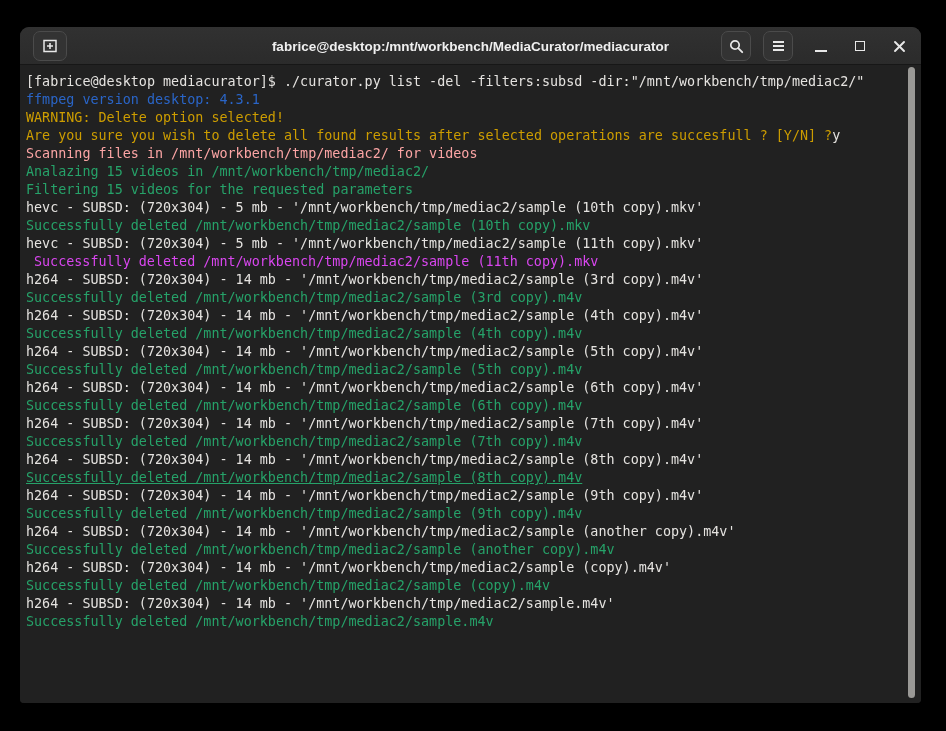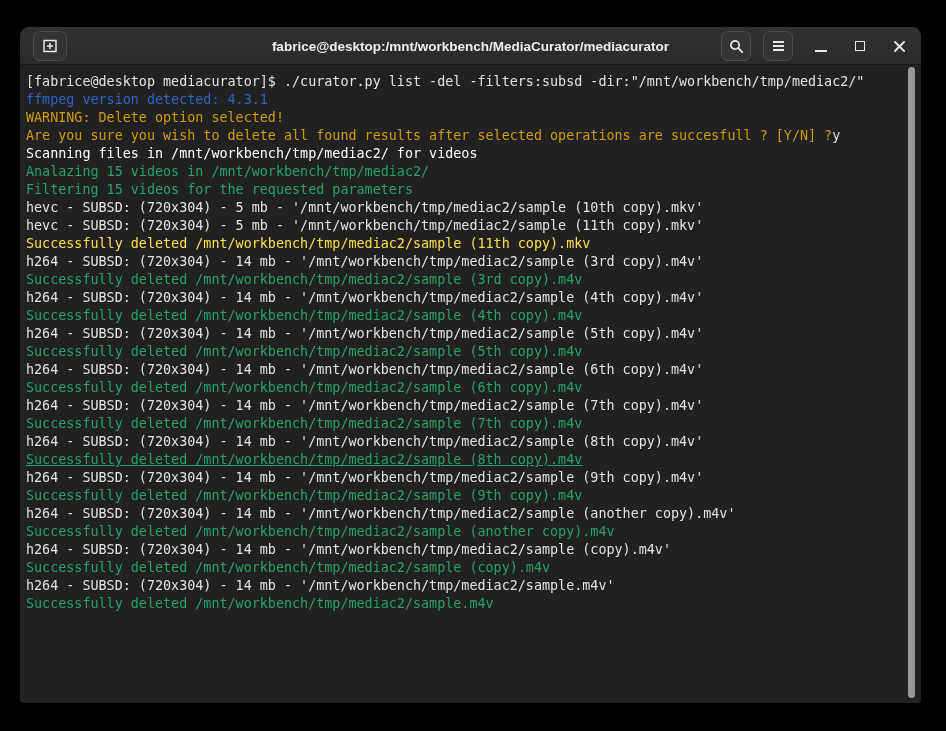--- a/index.html
+++ b/index.html
@@ -136,29 +136,30 @@
           </svg>
         </span>
       </div>
     </div>
 
   </div>
 
   <div class="terminal" style="background: rgb(33, 33, 33);">
     <div>
         <div class="term-line"><span style="color: rgb(229, 227, 224);">[fabrice@desktop mediacurator]$ ./curator.py list -del -filters:subsd -dir:"/mnt/workbench/tmp/mediac2/"</span></div>
-        <div class="term-line"><span style="color: rgb(42, 101, 199);">ffmpeg version detected: 4.3.1</span></div>
+        <div class="term-line"><span style="color: rgb(42, 101, 199);">ffmpeg version desktop: 4.3.1</span></div>
         <div class="term-line"><span style="color: rgb(205, 157, 0);">WARNING: Delete option selected!</span></div>
         <div class="term-line"><span style="color: rgb(205, 157, 0); margin-top: 8px;">Are you sure you wish to delete all found results after selected operations are succesfull ? [Y/N] ?</span><span style="color: rgb(229, 227, 224);">y</span></div>
-        <div class="term-line"><span style="color: #ffffff;">Scanning files in /mnt/workbench/tmp/mediac2/ for videos</span></div>
+        <div class="term-line"><span style="color: #fca5a5;">Scanning files in /mnt/workbench/tmp/mediac2/ for videos</span></div>
         <div class="term-line"><span style="color: rgb(38, 162, 105);">Analazing 15 videos in /mnt/workbench/tmp/mediac2/</span></div>
         <div class="term-line"><span style="color: rgb(38, 162, 105);">Filtering 15 videos for the requested parameters</span></div>
         <div class="term-line"><span style="color: rgb(229, 227, 224);">hevc - SUBSD: (720x304) - 5 mb - '/mnt/workbench/tmp/mediac2/sample (10th copy).mkv'</span></div>
+        <div class="term-line"><span style="color: rgb(38, 162, 105);">Successfully deleted /mnt/workbench/tmp/mediac2/sample (10th copy).mkv</span></div>
         <div class="term-line"><span style="color: rgb(229, 227, 224);">hevc - SUBSD: (720x304) - 5 mb - '/mnt/workbench/tmp/mediac2/sample (11th copy).mkv'</span></div>
-        <div class="term-line"><span style="color: #fde047;">Successfully deleted /mnt/workbench/tmp/mediac2/sample (11th copy).mkv</span></div>
+        <div class="term-line"><span style="color: #d946ef; margin-left: 8px;">Successfully deleted /mnt/workbench/tmp/mediac2/sample (11th copy).mkv</span></div>
         <div class="term-line"><span style="color: rgb(229, 227, 224);">h264 - SUBSD: (720x304) - 14 mb - '/mnt/workbench/tmp/mediac2/sample (3rd copy).m4v'</span></div>
         <div class="term-line"><span style="color: rgb(38, 162, 105);">Successfully deleted /mnt/workbench/tmp/mediac2/sample (3rd copy).m4v</span></div>
         <div class="term-line"><span style="color: rgb(229, 227, 224);">h264 - SUBSD: (720x304) - 14 mb - '/mnt/workbench/tmp/mediac2/sample (4th copy).m4v'</span></div>
         <div class="term-line"><span style="color: rgb(38, 162, 105);">Successfully deleted /mnt/workbench/tmp/mediac2/sample (4th copy).m4v</span></div>
         <div class="term-line"><span style="color: rgb(229, 227, 224);">h264 - SUBSD: (720x304) - 14 mb - '/mnt/workbench/tmp/mediac2/sample (5th copy).m4v'</span></div>
         <div class="term-line"><span style="color: rgb(38, 162, 105);">Successfully deleted /mnt/workbench/tmp/mediac2/sample (5th copy).m4v</span></div>
         <div class="term-line"><span style="color: rgb(229, 227, 224);">h264 - SUBSD: (720x304) - 14 mb - '/mnt/workbench/tmp/mediac2/sample (6th copy).m4v'</span></div>
         <div class="term-line"><span style="color: rgb(38, 162, 105);">Successfully deleted /mnt/workbench/tmp/mediac2/sample (6th copy).m4v</span></div>
         <div class="term-line"><span style="color: rgb(229, 227, 224);">h264 - SUBSD: (720x304) - 14 mb - '/mnt/workbench/tmp/mediac2/sample (7th copy).m4v'</span></div>
         <div class="term-line"><span style="color: rgb(38, 162, 105);">Successfully deleted /mnt/workbench/tmp/mediac2/sample (7th copy).m4v</span></div>

